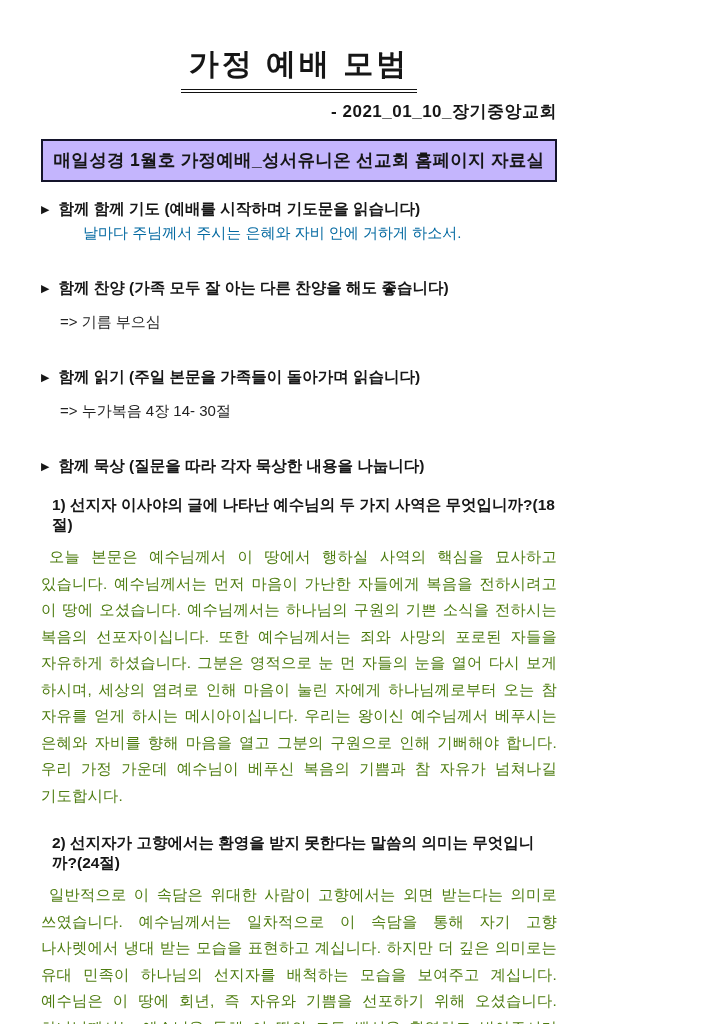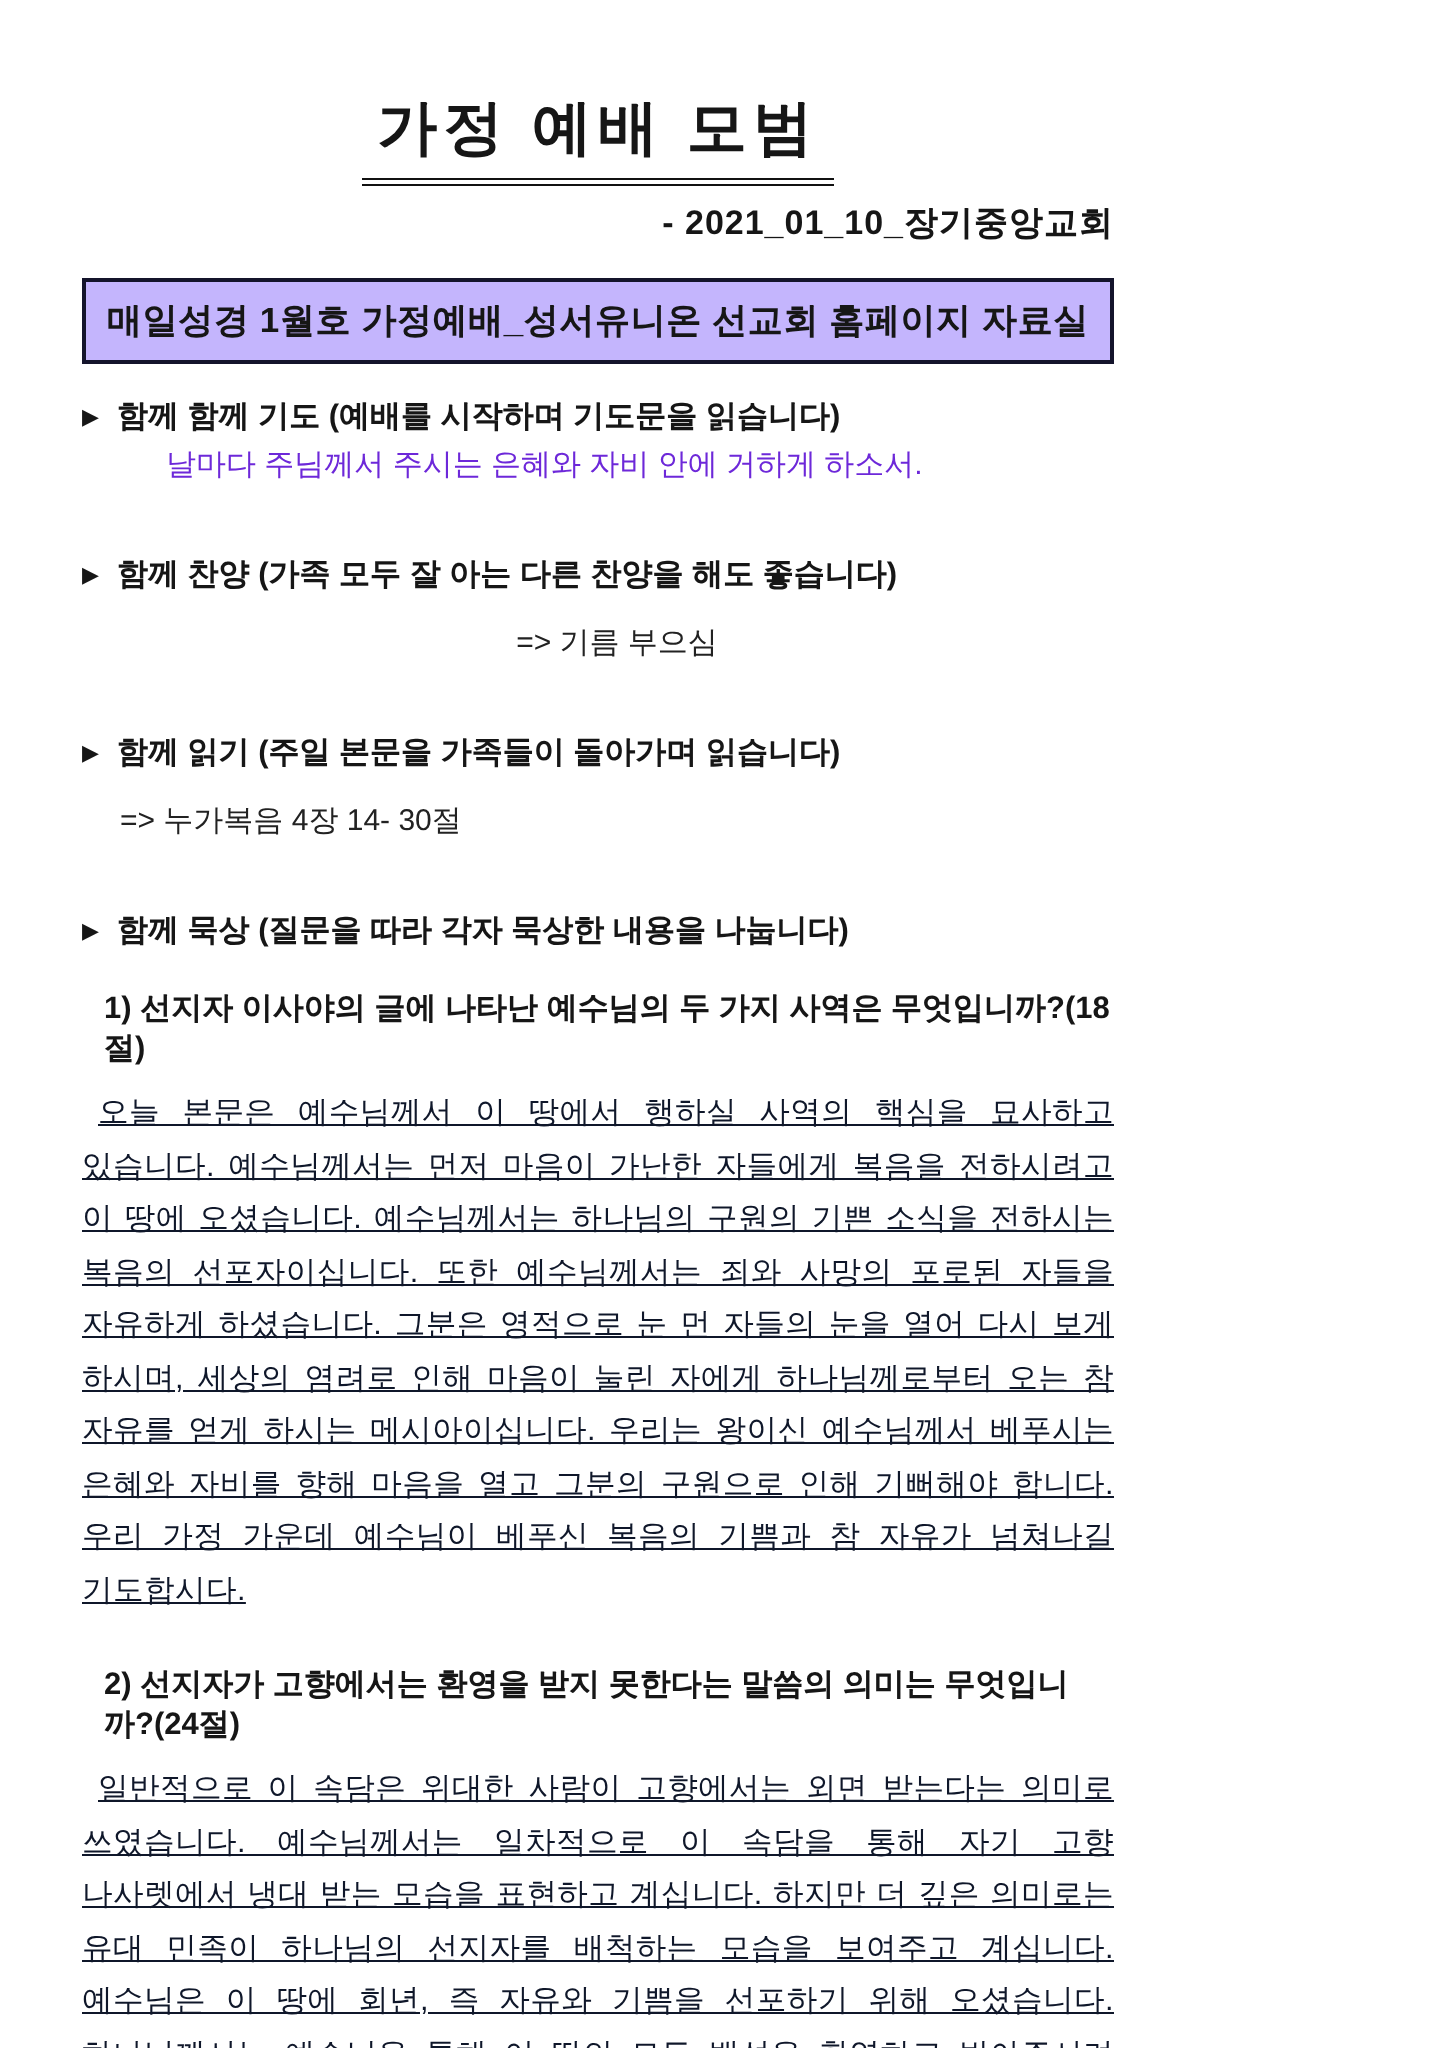--- a/index.html
+++ b/index.html
@@ -26,27 +26,27 @@
     letter-spacing:0.3px;
   }
 
   .sect { display:flex; gap:9px; font-weight:bold; font-size:15.5px; line-height:20px; }
   .sect .bullet { font-size:11px; line-height:20px; flex:0 0 auto; }
 
   .mt-first { margin-top:17px; }
   .mt-sect  { margin-top:34px; }
 
   .resp  { margin:10px 0 0 19px; font-size:15px; line-height:22px; color:#222; }
-  .resp-cont { margin:3px 0 0 42px; font-size:15px; line-height:22px; color:#6d28d9; }
+  .resp-cont { margin:3px 0 0 42px; font-size:15px; line-height:22px; color:#0369a1; }
 
   .question { margin:19px 0 0 11px; font-weight:bold; font-size:15.5px; line-height:20px; }
 
   .para {
     margin-top:9px; font-size:15.3px; line-height:26.5px; text-align:justify;
-    text-indent:8px; color:#0f172a; word-break:keep-all; letter-spacing:0.2px;text-decoration:underline;
+    text-indent:8px; color:#4d7c0f; word-break:keep-all; letter-spacing:0.2px;
   }
 </style>
 </head>
 <body>
 
 <div class="page">
 
   <div class="doc-title">
     <span>가정 예배 모범</span>
   </div>
@@ -58,21 +58,21 @@
   <div class="sect mt-first">
     <span class="bullet">▶</span>
     <span>함께 함께 기도 (예배를 시작하며 기도문을 읽습니다)</span>
   </div>
   <div class="resp-cont">날마다 주님께서 주시는 은혜와 자비 안에 거하게 하소서.</div>
 
   <div class="sect mt-sect">
     <span class="bullet">▶</span>
     <span>함께 찬양 (가족 모두 잘 아는 다른 찬양을 해도 좋습니다)</span>
   </div>
-  <div class="resp" style="margin-top:13px;text-align:center;">=&gt; 기름 부으심</div>
+  <div class="resp" style="margin-top:13px;">=&gt; 기름 부으심</div>
 
   <div class="sect mt-sect">
     <span class="bullet">▶</span>
     <span>함께 읽기 (주일 본문을 가족들이 돌아가며 읽습니다)</span>
   </div>
   <div class="resp" style="margin-top:13px;">=&gt; 누가복음 4장 14- 30절</div>
 
   <div class="sect mt-sect">
     <span class="bullet">▶</span>
     <span>함께 묵상 (질문을 따라 각자 묵상한 내용을 나눕니다)</span>

